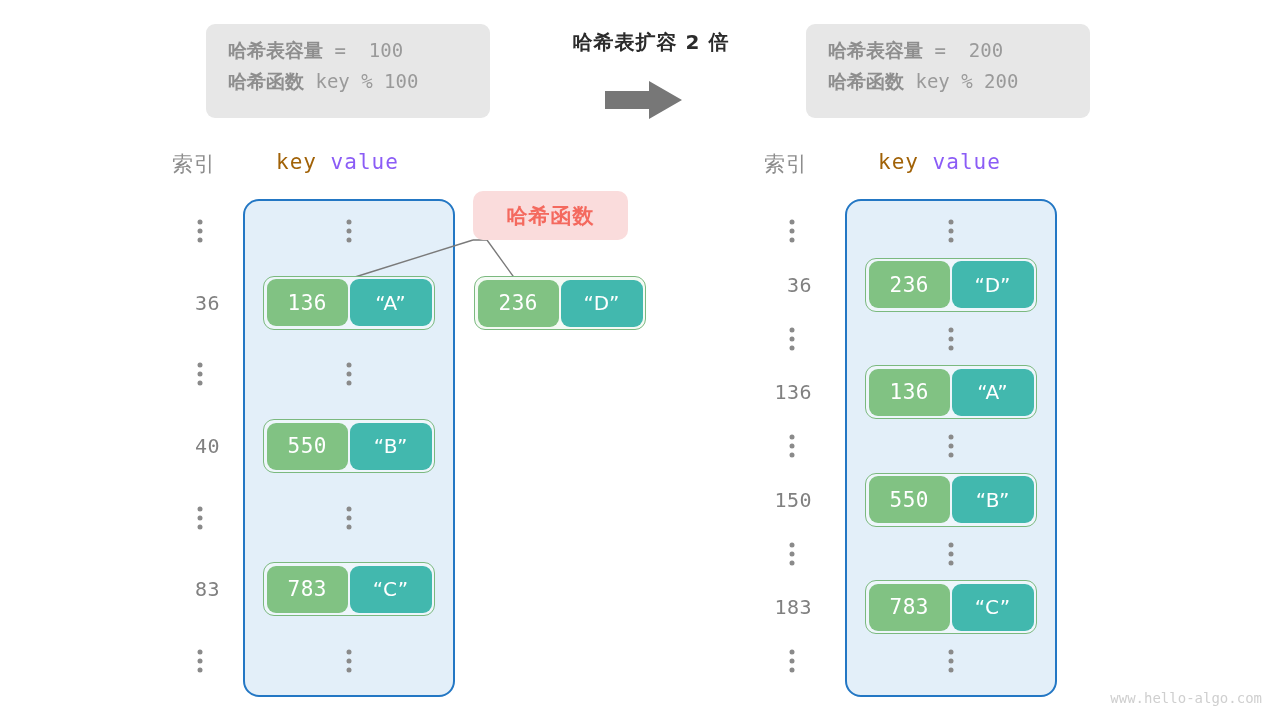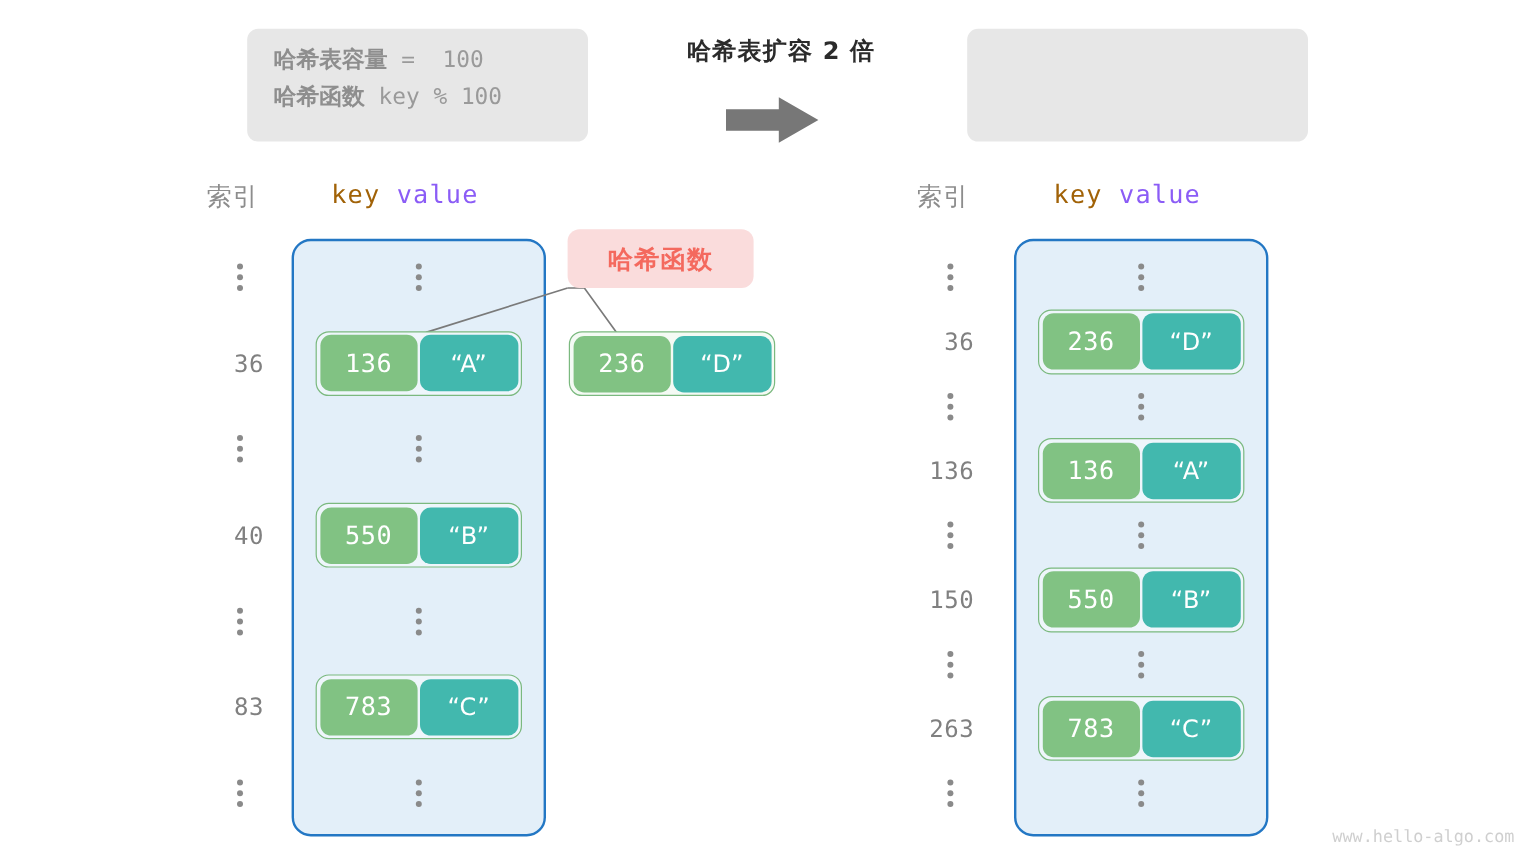--- a/index.html
+++ b/index.html
@@ -207,20 +207,22 @@
     <div class="info-line"><span>哈希表容量</span><span class="mono"> =  100</span></div>
     <div class="info-line"><span>哈希函数</span><span class="mono"> key % 100</span></div>
   </div>
 
   <div class="center-title">哈希表扩容 2 倍</div>
   <svg class="arrow" viewBox="0 0 78 40">
     <polygon points="0,11 44,11 44,1 77,20 44,39 44,29 0,29" fill="#777777"></polygon>
   </svg>
 
   <div class="info-box" id="info-right">
+    <div class="info-line"><span>哈希表容量</span><span class="mono"> =  200</span></div>
+    <div class="info-line"><span>哈希函数</span><span class="mono"> key % 200</span></div>
   </div>
 
   <div class="hdr-index" style="left:172px; top:150px;">索引</div>
   <div class="hdr-kv" style="left:276px; top:150px;"><span class="k">key</span><span> </span><span class="v">value</span></div>
 
   <div class="hdr-index" style="left:764px; top:150px;">索引</div>
   <div class="hdr-kv" style="left:878px; top:150px;"><span class="k">key</span><span> </span><span class="v">value</span></div>
 
   <div class="table-shell" id="shell-left" style="left:243px; top:199px; width:212px; height:498px;"></div>
   <div class="table-shell" id="shell-right" style="left:845px; top:199px; width:212px; height:498px;"></div>
@@ -336,21 +338,21 @@
       <div class="vdots" style="left: 792px; top: 553.5px;">
         <i></i>
         <i></i>
         <i></i>
       </div>
       <div class="vdots" style="left: 951px; top: 553.5px;">
         <i></i>
         <i></i>
         <i></i>
       </div>
-      <div class="idx-label" style="right: 468px; top: 607.25px; width: 70px;">263</div>
+      <div class="idx-label" style="right: 468px; top: 607.25px; width: 70px;">183</div>
       <div class="pair on-blue" style="left: 951px; top: 607.25px; width: 172px; height: 54px;">
         <div class="cell key" style="width: 82px;">783</div>
         <div class="cell val" style="width: 82px;">“C”</div>
       </div>
       <div class="vdots" style="left: 792px; top: 661px;">
         <i></i>
         <i></i>
         <i></i>
       </div>
       <div class="vdots" style="left: 951px; top: 661px;">

